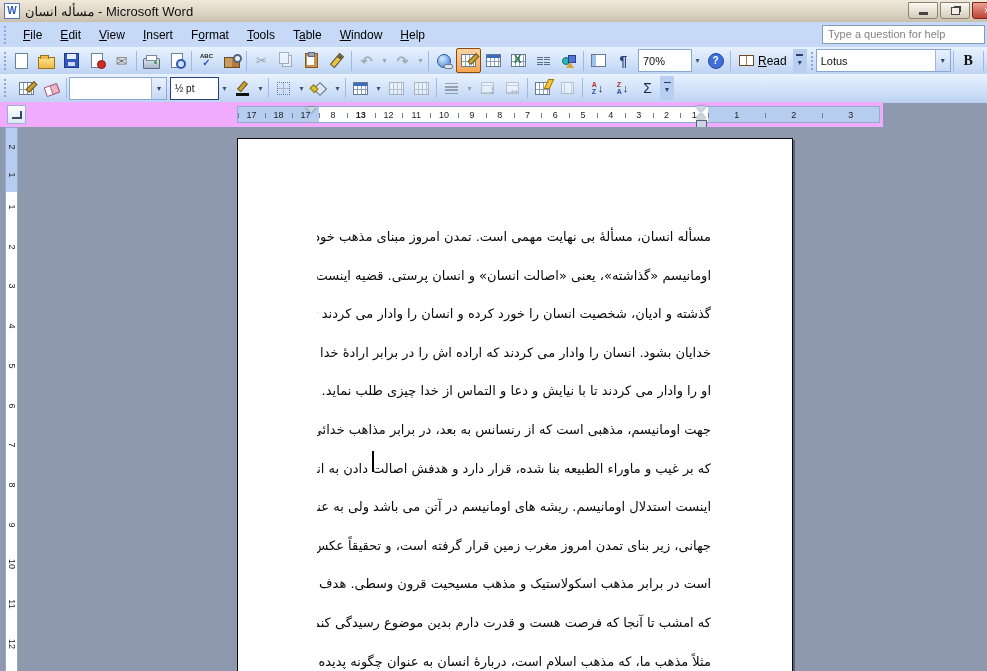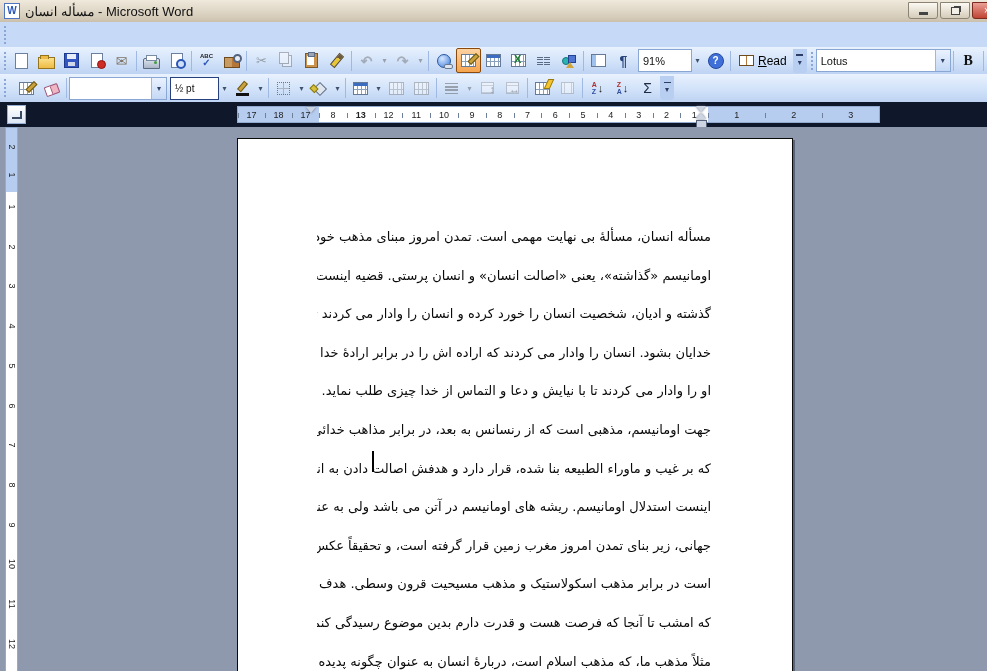--- a/index.html
+++ b/index.html
@@ -126,21 +126,21 @@
   .sortic .t{color:#b03030;} .sortic .b{color:#304fa0;}
   .sortic .ar{font-size:11px;color:#222;margin-left:1px;}
   .ic-sum{font-size:14px;color:#1c2a44;line-height:1;}
   .ic-updown{font-size:11px;color:#40536e;position:absolute;right:-2px;top:0;}
   .ic-dist{width:11px;height:10px;border:1px solid #8295ad;background:repeating-linear-gradient(transparent 0 2.4px,#aab6c8 2.4px 3.2px),#fff;}
   .ic-textdir{width:11px;height:10px;border:1px solid #8295ad;background:repeating-linear-gradient(90deg,transparent 0 2.4px,#aab6c8 2.4px 3.2px),#fff;}
   .ic-autofmt{position:relative;}
   .ic-autofmt .bolt{position:absolute;right:-3px;top:-4px;width:4px;height:8px;background:#f4c430;border:1px solid #9a7a10;transform:skewX(-25deg);}
 
   
-  .rulerrow{top:102px;left:0;width:987px;height:25px;background:#0f172a;text-align:right;}
+  .rulerrow{top:102px;left:0;width:883px;height:25px;background:#f0abfc;text-align:right;}
   .tabsel{position:absolute;left:7px;top:3px;width:17px;height:17px;background:linear-gradient(#ffffff,#dce7f6);
     border:1px solid #98b0d4;display:flex;align-items:center;justify-content:center;}
   .tabsel .mark{width:8px;height:6px;border-bottom:2px solid #3a4a63;border-right:2px solid #3a4a63;}
   .hruler{position:absolute;left:237px;top:4px;height:17px;display:flex;border:1px solid #93abce;box-sizing:border-box;}
   .hsec{display:flex;height:100%;}
   .hsec.marg{background:#b6cdf0;}
   .hsec.act{background:#fff;}
   .rcell{position:relative;display:flex;align-items:center;justify-content:center;
     font-size:9px;color:#222;font-family:"Liberation Sans",sans-serif;}
   .rcell:before{content:"";position:absolute;left:0;top:6px;width:1px;height:5px;background:#6e7f99;}
@@ -175,20 +175,32 @@
   </div>
 <div class="winbtn res abs">
     <span class="glyph-res"></span>
   </div>
 <div class="winbtn close abs">
     <span>×</span>
   </div>
 
 <div class="abs menubar">
   <span class="grip"></span>
+  <span id="menu-items" style="display:flex;">
+      <span class="menu-item"><u>F</u>ile</span>
+      <span class="menu-item"><u>E</u>dit</span>
+      <span class="menu-item"><u>V</u>iew</span>
+      <span class="menu-item"><u>I</u>nsert</span>
+      <span class="menu-item">F<u>o</u>rmat</span>
+      <span class="menu-item"><u>T</u>ools</span>
+      <span class="menu-item">T<u>a</u>ble</span>
+      <span class="menu-item"><u>W</u>indow</span>
+      <span class="menu-item"><u>H</u>elp</span>
+    </span>
+  <div class="qbox">Type a question for help</div>
 </div>
 
 <div class="abs tbrow tb1">
   <span class="grip"></span>
   <span class="btn">
       <span class="ic ic-new"></span>
     </span>
   <span class="btn">
       <span class="ic ic-open"></span>
     </span>
@@ -268,21 +280,21 @@
       </span>
     </span>
   <span class="sep"></span>
   <span class="btn">
       <span class="ic ic-docmap"></span>
     </span>
   <span class="btn">
       <span class="ic-para">¶</span>
     </span>
   <span class="combo" style="width:52px;margin-left:2px;">
-    <span class="val">91%</span>
+    <span class="val">70%</span>
   </span>
   <span class="arrowbtn">▾</span>
   <span class="btn">
       <span class="ic-help">?</span>
     </span>
   <span class="sep"></span>
   <span class="readbtn">
     <span class="book"></span>
     <span class="lbl"><u>R</u><span>ead</span></span>
   </span>

